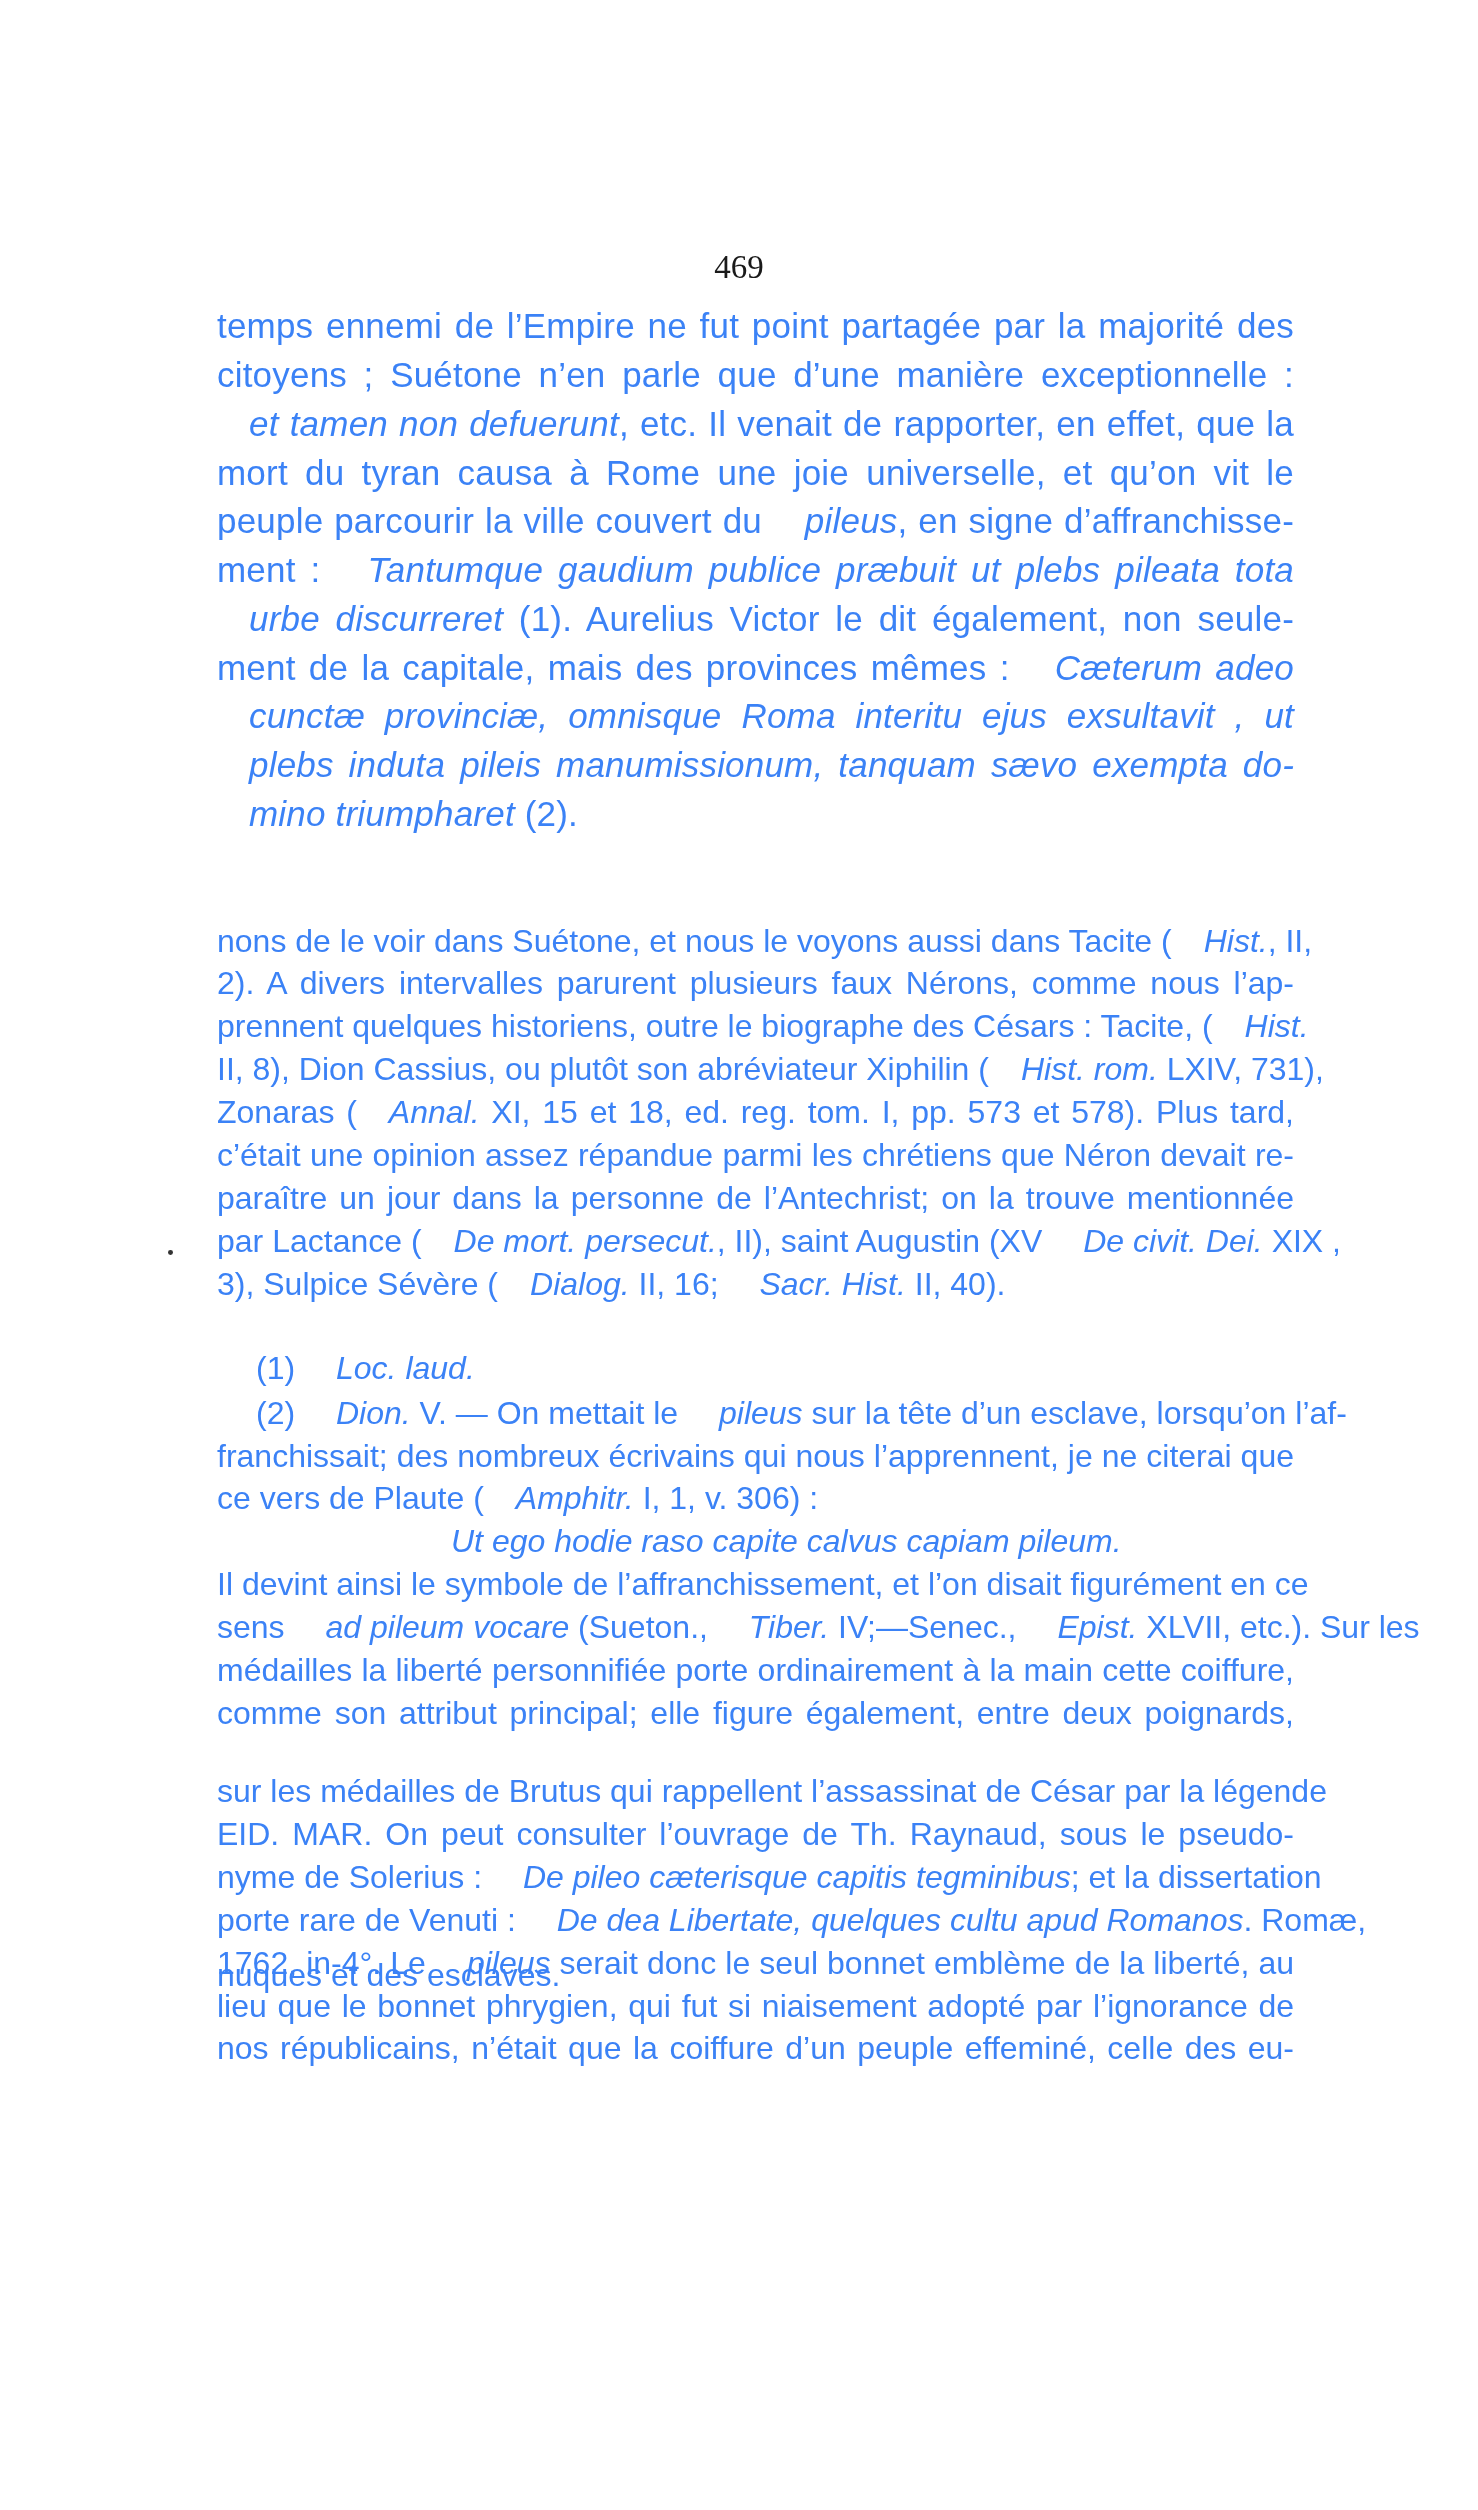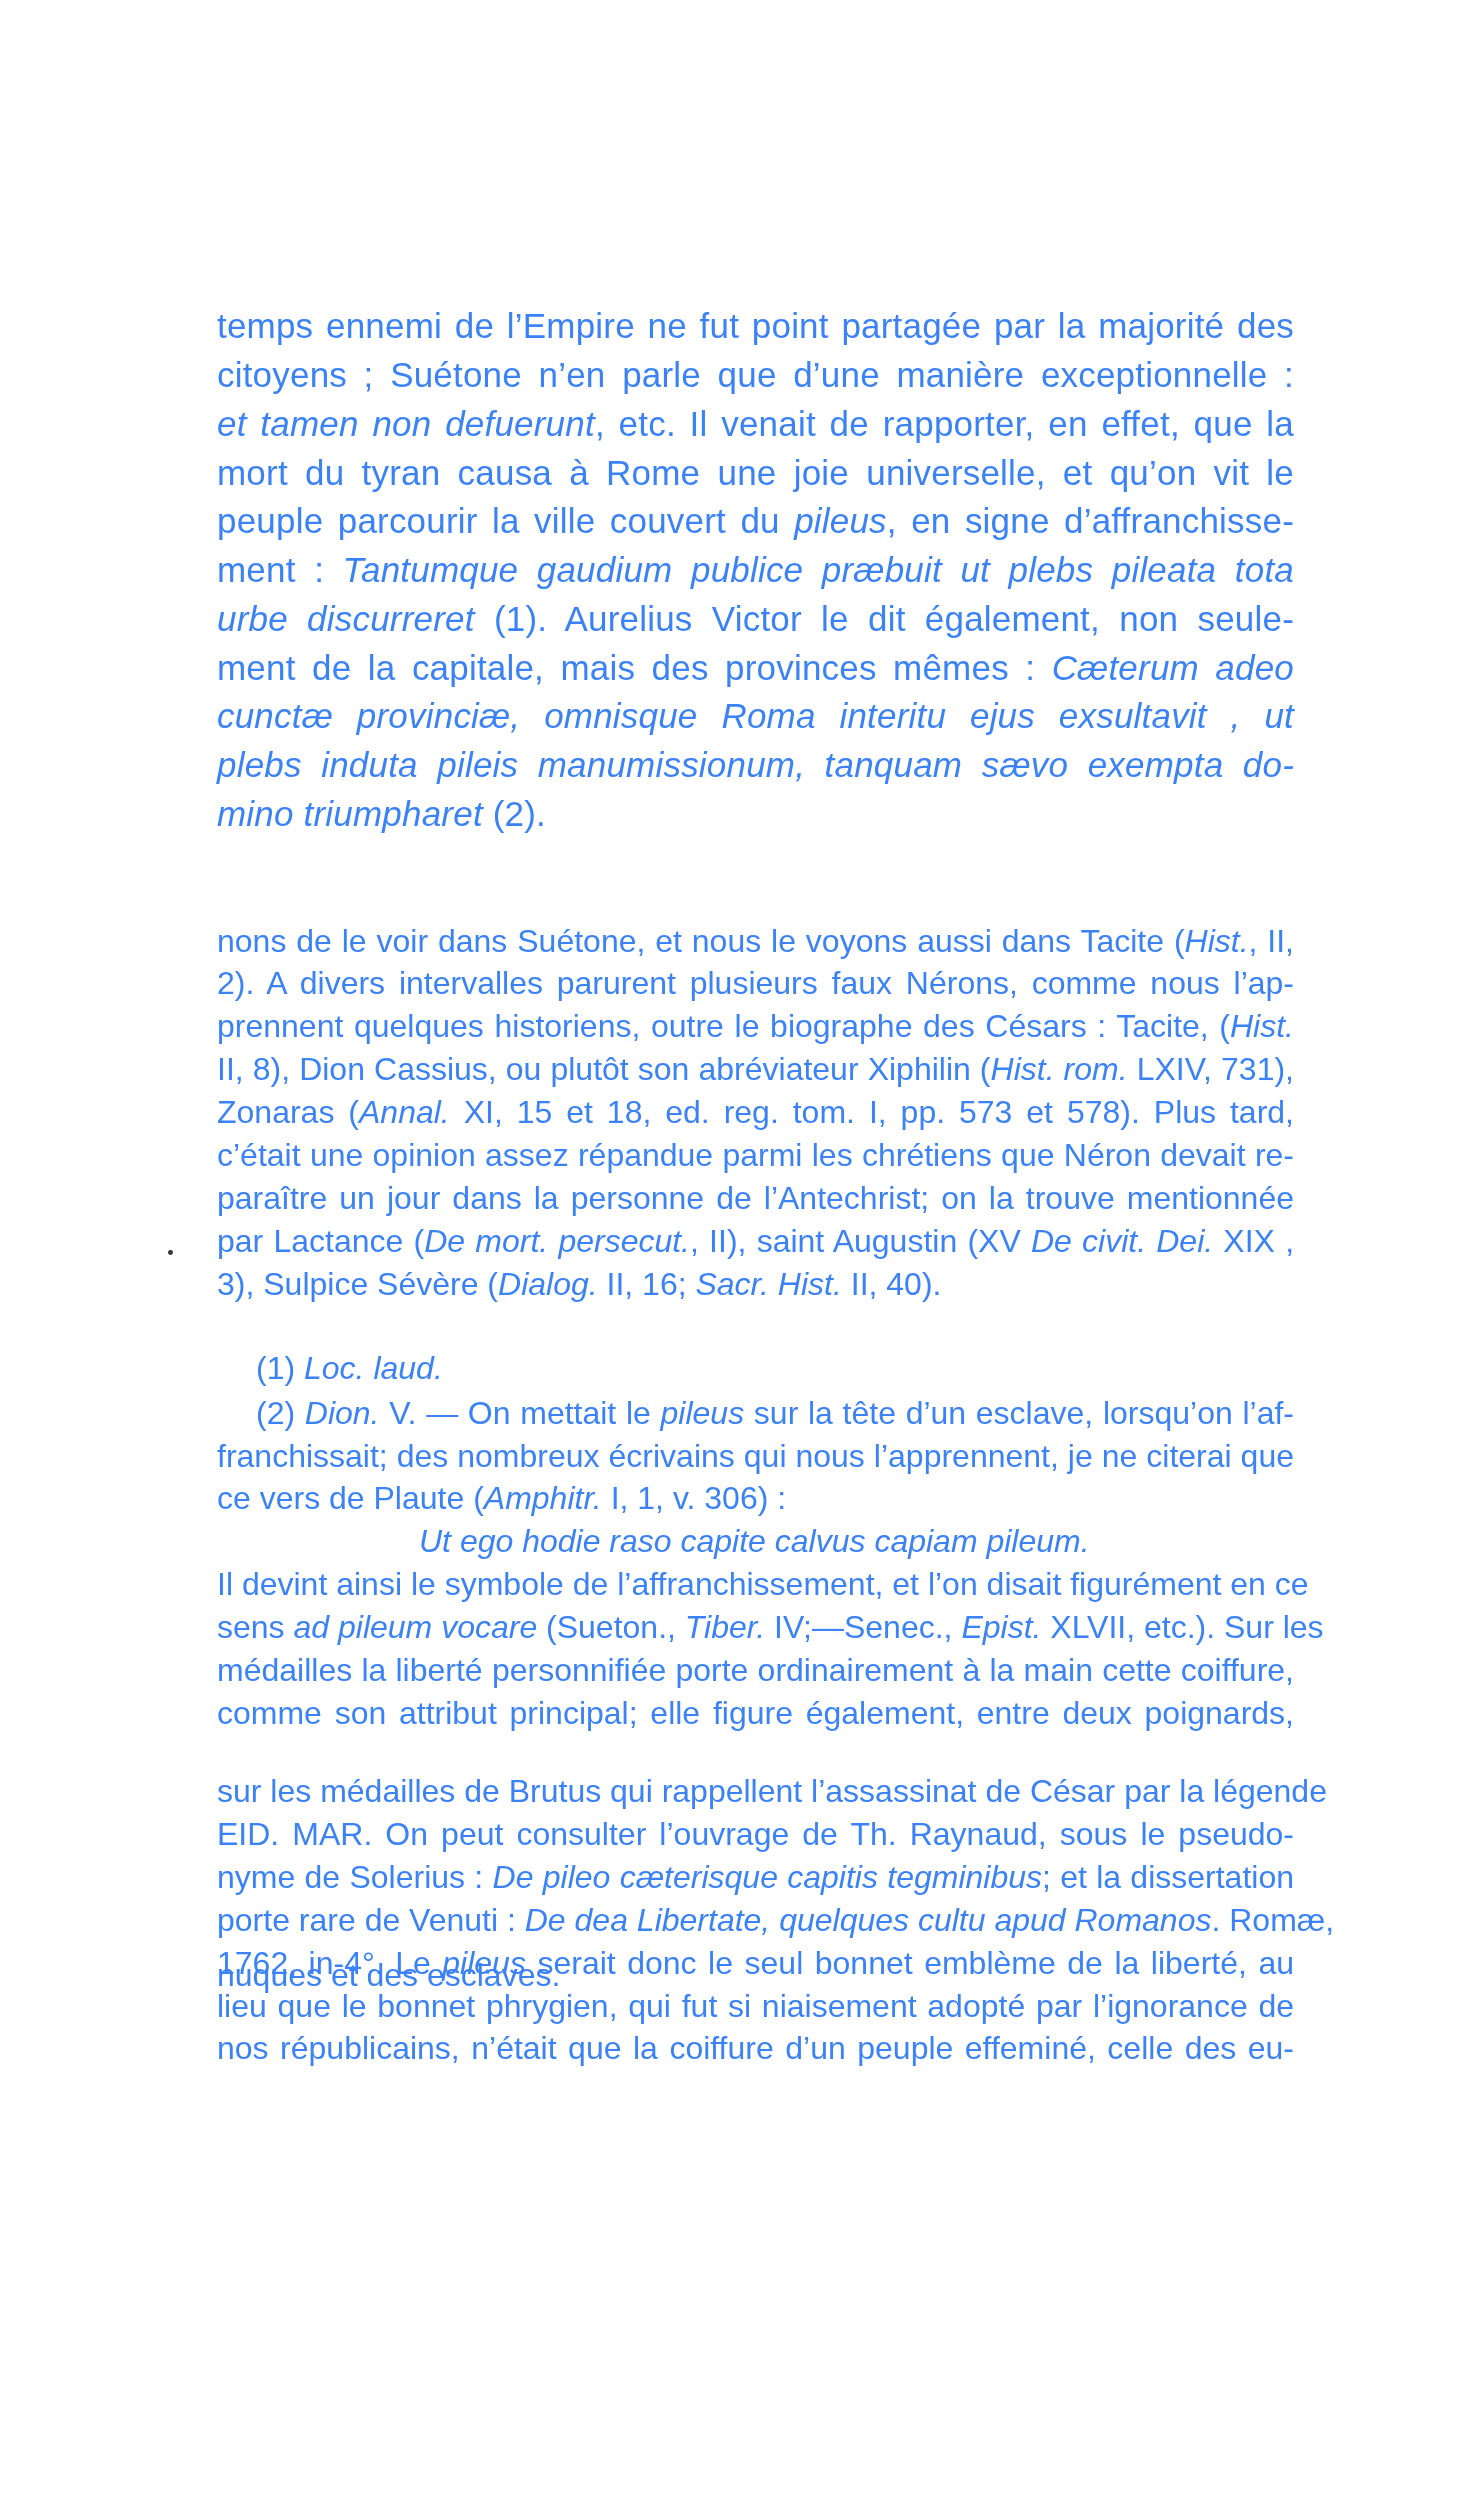--- a/index.html
+++ b/index.html
@@ -7,27 +7,28 @@
   .page { position: absolute; left: 0; top: 0; width: 1478px; height: 2510px; background: #ffffff; color: #111111; }
   .pagenum { position: absolute; top: 249px; left: 0; width: 1478px; text-align: center;
     font-family: "Liberation Serif", serif; font-size: 33px; color: #1a1a1a; }
   .line { position: absolute; left: 217px; width: 1077px; white-space: nowrap;
     font-family: Liberation Sans, sans-serif; color: #3b82f6; text-align: justify; text-align-last: justify; }
   .main { font-size: 35px; letter-spacing: 0.2px; }
   .note { font-size: 32px; }
   .last { text-align-last: left; }
   .indent { left: 256px; width: 1038px; }
   .center { text-align: center; text-align-last: left; left: 419px; width: auto; }
-  i, .it { font-style: italic; }
+  i, .it { font-style: italic; margin-left: 32px; }
   .dot { position: absolute; left: 168px; top: 1250px; width: 4.9px; height: 4.9px; border-radius: 50%; background: #333; }
 </style>
 </head>
 <body>
 
 <div class="page">
+  <div class="pagenum">469</div>
 
   <div>
     <div class="line main" style="top:306px"><span>temps ennemi de l’Empire ne fut point partagée par la majorité des</span></div>
     <div class="line main" style="top:355px"><span>citoyens ; Suétone n’en parle que d’une manière exceptionnelle :</span></div>
     <div class="line main" style="top:404px"><span class="it">et tamen non defuerunt</span><span>, etc. Il venait de rapporter, en effet, que la</span></div>
     <div class="line main" style="top:453px"><span>mort du tyran causa à Rome une joie universelle, et qu’on vit le</span></div>
     <div class="line main" style="top:501px"><span>peuple parcourir la ville couvert du </span><span class="it">pileus</span><span>, en signe d’affranchisse-</span></div>
     <div class="line main" style="top:550px"><span>ment : </span><span class="it">Tantumque gaudium publice præbuit ut plebs pileata tota</span></div>
     <div class="line main" style="top:599px"><span class="it">urbe discurreret</span><span> (1). Aurelius Victor le dit également, non seule-</span></div>
     <div class="line main" style="top:648px"><span>ment de la capitale, mais des provinces mêmes : </span><span class="it">Cæterum adeo</span></div>

